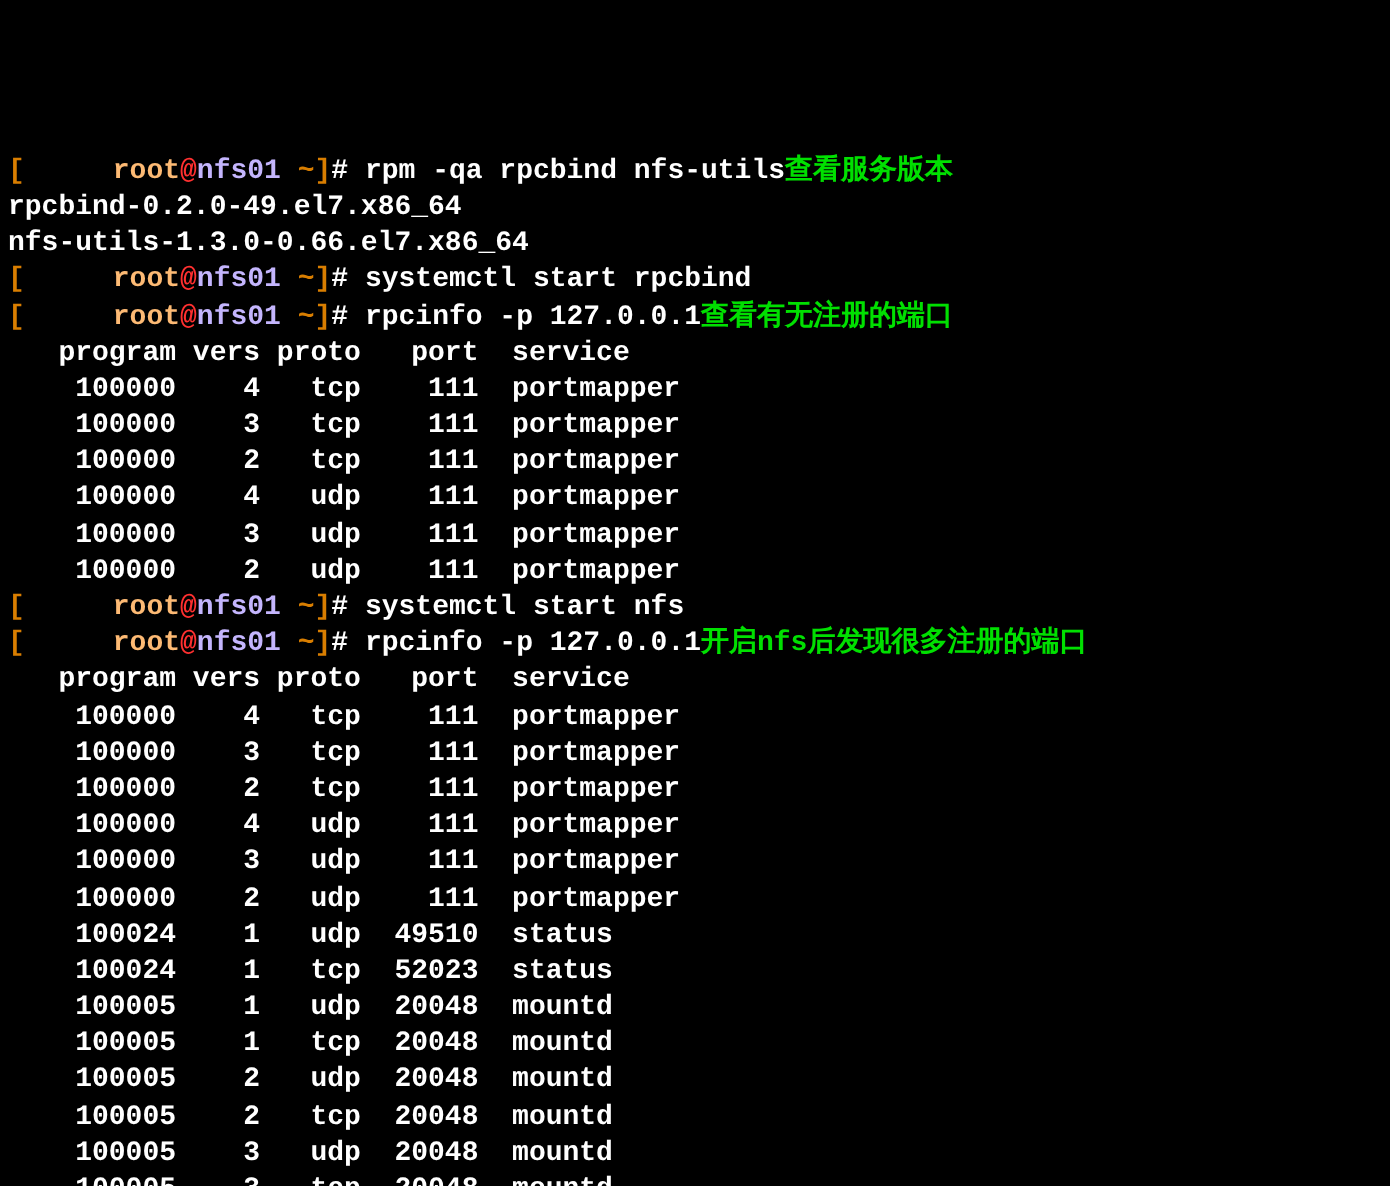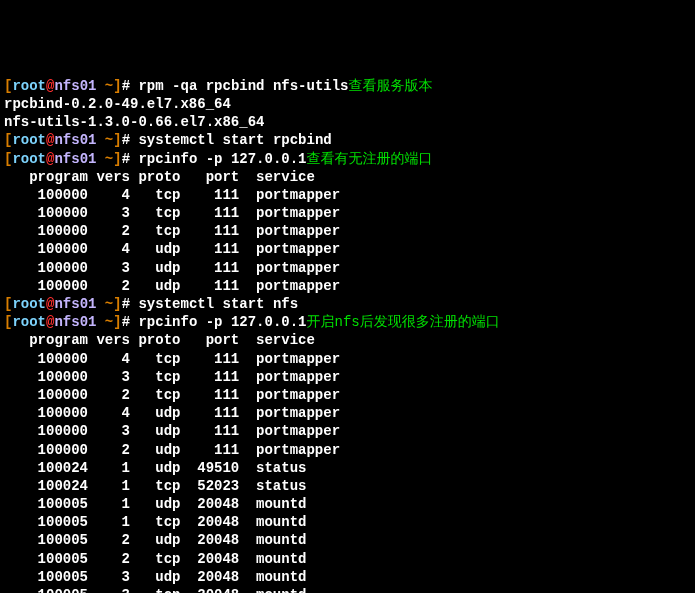--- a/index.html
+++ b/index.html
@@ -12,27 +12,27 @@
       color: #fff;
       font-family: 'Courier New', Consolas, monospace;
       font-size: 14px;
       font-weight: bold;
       padding: 4px;
       white-space: pre;
       line-height: 1.3;
       width: 695px;
     }
     .prompt-bracket { color: #d97e00; }
-    .user { color: #7dd3fc; }
+    .user { color: #fdba74; margin-left: 44px; }
     .at { color: #ff3030; }
     .host { color: #c4b5fd; }
     .cwd { color: #d97e00; }
     .cmd { color: #fff; }
     .out { color: #fff; text-align: center; }
-    .ann { color: #00e000; font-weight: normal; }
+    .ann { color: #00e000; font-weight: bold; }
     .row { display: block; }
   </style>
 </head>
 <body>
 
 
 
 <div id="terminal"><div class="row"><span class="prompt-bracket">[</span><span class="user">root</span><span class="at">@</span><span class="host">nfs01</span><span class="cwd"> ~</span><span class="prompt-bracket">]</span><span class="cmd"># </span><span class="cmd">rpm -qa rpcbind nfs-utils</span><span class="ann">查看服务版本</span></div><div class="row"><span class="out">rpcbind-0.2.0-49.el7.x86_64</span></div><div class="row"><span class="out">nfs-utils-1.3.0-0.66.el7.x86_64</span></div><div class="row"><span class="prompt-bracket">[</span><span class="user">root</span><span class="at">@</span><span class="host">nfs01</span><span class="cwd"> ~</span><span class="prompt-bracket">]</span><span class="cmd"># </span><span class="cmd">systemctl start rpcbind</span></div><div class="row"><span class="prompt-bracket">[</span><span class="user">root</span><span class="at">@</span><span class="host">nfs01</span><span class="cwd"> ~</span><span class="prompt-bracket">]</span><span class="cmd"># </span><span class="cmd">rpcinfo -p 127.0.0.1</span><span class="ann">查看有无注册的端口</span></div><div class="row"><span class="out">   program vers proto   port  service</span></div><div class="row"><span class="out">    100000    4   tcp    111  portmapper</span></div><div class="row"><span class="out">    100000    3   tcp    111  portmapper</span></div><div class="row"><span class="out">    100000    2   tcp    111  portmapper</span></div><div class="row"><span class="out">    100000    4   udp    111  portmapper</span></div><div class="row"><span class="out">    100000    3   udp    111  portmapper</span></div><div class="row"><span class="out">    100000    2   udp    111  portmapper</span></div><div class="row"><span class="prompt-bracket">[</span><span class="user">root</span><span class="at">@</span><span class="host">nfs01</span><span class="cwd"> ~</span><span class="prompt-bracket">]</span><span class="cmd"># </span><span class="cmd">systemctl start nfs</span></div><div class="row"><span class="prompt-bracket">[</span><span class="user">root</span><span class="at">@</span><span class="host">nfs01</span><span class="cwd"> ~</span><span class="prompt-bracket">]</span><span class="cmd"># </span><span class="cmd">rpcinfo -p 127.0.0.1</span><span class="ann">开启nfs后发现很多注册的端口</span></div><div class="row"><span class="out">   program vers proto   port  service</span></div><div class="row"><span class="out">    100000    4   tcp    111  portmapper</span></div><div class="row"><span class="out">    100000    3   tcp    111  portmapper</span></div><div class="row"><span class="out">    100000    2   tcp    111  portmapper</span></div><div class="row"><span class="out">    100000    4   udp    111  portmapper</span></div><div class="row"><span class="out">    100000    3   udp    111  portmapper</span></div><div class="row"><span class="out">    100000    2   udp    111  portmapper</span></div><div class="row"><span class="out">    100024    1   udp  49510  status</span></div><div class="row"><span class="out">    100024    1   tcp  52023  status</span></div><div class="row"><span class="out">    100005    1   udp  20048  mountd</span></div><div class="row"><span class="out">    100005    1   tcp  20048  mountd</span></div><div class="row"><span class="out">    100005    2   udp  20048  mountd</span></div><div class="row"><span class="out">    100005    2   tcp  20048  mountd</span></div><div class="row"><span class="out">    100005    3   udp  20048  mountd</span></div><div class="row"><span class="out">    100005    3   tcp  20048  mountd</span></div></div>
 
 

